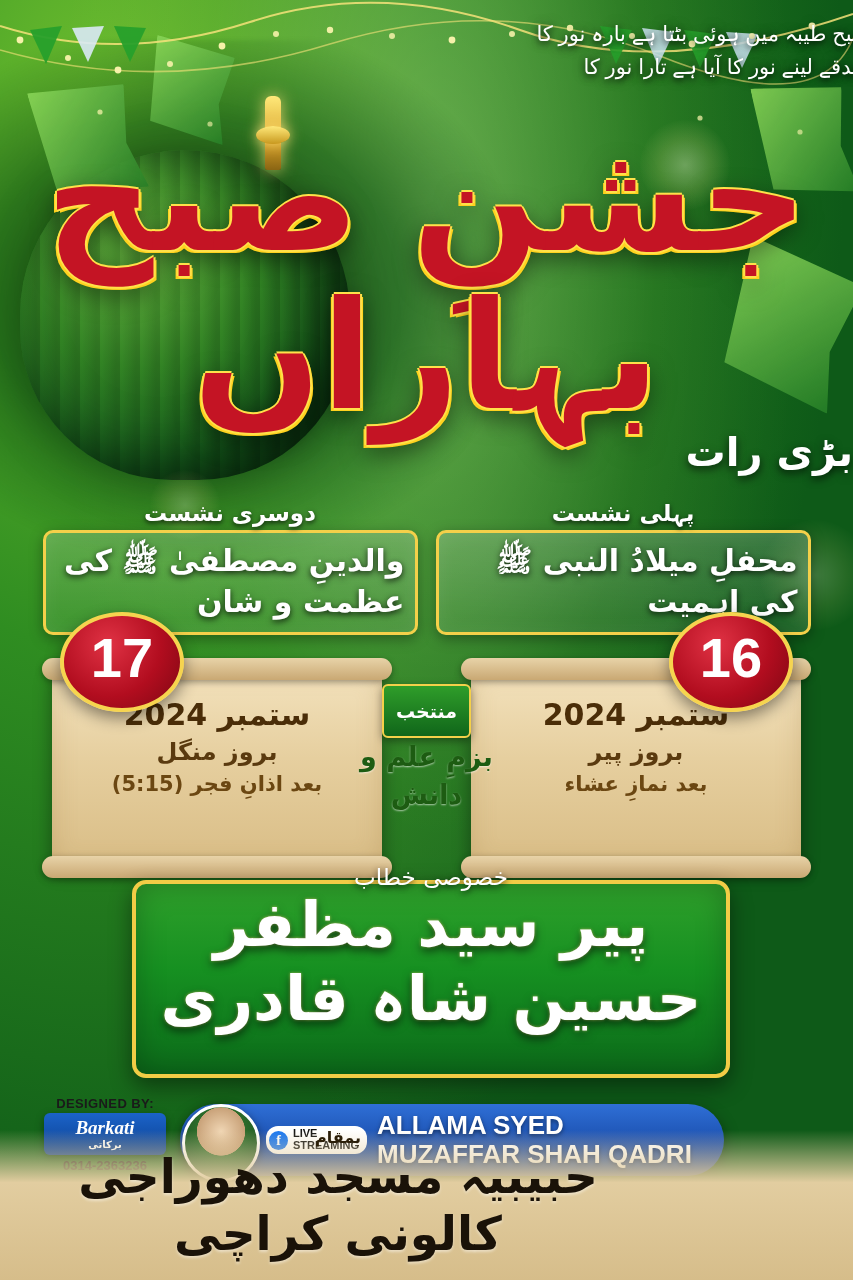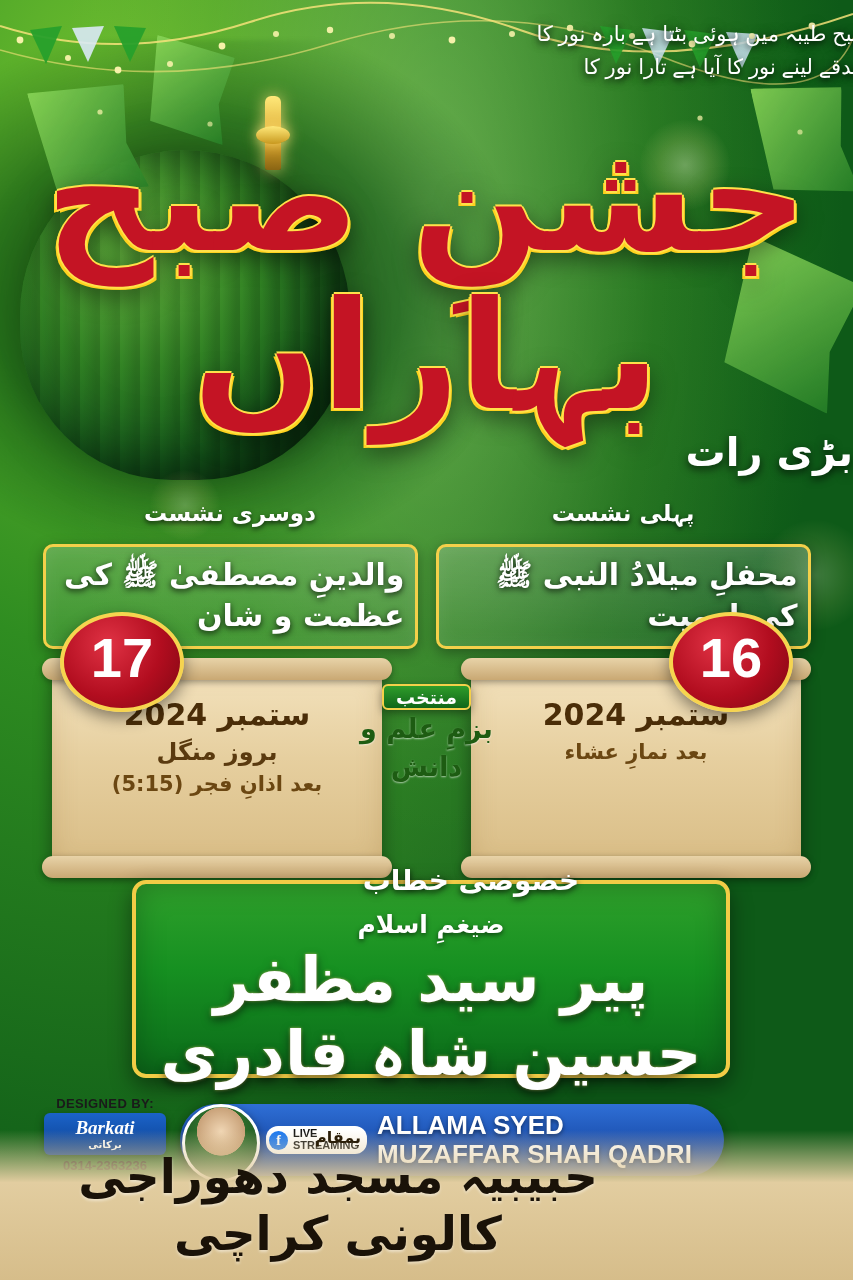--- a/index.html
+++ b/index.html
@@ -141,21 +141,21 @@
     width: 375px;
     text-align: center;
     direction: rtl;
   }
   .session-label {
     font-size: 23px;
     font-weight: bold;
     color: #ffffff;
     font-family: "DejaVu Sans", "Liberation Sans", sans-serif;
     text-shadow: 0 2px 5px rgba(0,0,0,0.75);
-    margin-bottom: 18px;
+    margin-bottom: 4px;
   }
   .session-box {
     border: 3px solid #f4d04a;
     border-radius: 10px;
     background: linear-gradient(180deg, rgba(255,255,255,0.18), rgba(255,255,255,0.06));
     padding: 8px 10px 10px;
     box-shadow: 0 4px 14px rgba(0,0,0,0.35), inset 0 0 20px rgba(255,255,255,0.08);
     text-align: right;
   }
   .session-text {
@@ -241,21 +241,21 @@
     width: 176px;
     text-align: center;
     direction: rtl;
   }
   .tag-top {
     display: inline-block;
     background: linear-gradient(180deg, #2f9d2a, #10661a);
     color: #fff;
     border: 2px solid #f4d04a;
     border-radius: 6px;
-    padding: 0 12px;
+    padding: 14px 12px;
     font-size: 19px;
     font-weight: bold;
     font-family: "DejaVu Sans", "Liberation Sans", sans-serif;
     box-shadow: 0 3px 8px rgba(0,0,0,0.4);
   }
   .tag-body {
     font-size: 27px;
     font-weight: bold;
     color: #1d5c12;
     font-family: "DejaVu Sans", "Liberation Sans", sans-serif;
@@ -271,27 +271,26 @@
     border: 4px solid #f2cc46;
     border-radius: 14px;
     box-shadow: 0 8px 22px rgba(0,0,0,0.45), inset 0 0 30px rgba(0,0,0,0.25);
     direction: rtl;
     text-align: center;
   }
   .speaker-kicker {
     position: absolute;
     left: 50%; top: -20px;
     transform: translateX(-50%);
-    font-size: 28px;
-    font-weight: bold;
+    font-size: 23px;
+    font-weight: normal;
     color: #ffffff;
     font-family: "DejaVu Sans", "Liberation Sans", sans-serif;
     text-shadow: 0 2px 6px rgba(0,0,0,0.8);
     white-space: nowrap;
-    margin-left: 40px;
   }
   .speaker-title {
     margin-top: 26px;
     font-size: 25px;
     font-weight: bold;
     color: #ffffff;
     font-family: "DejaVu Sans", "Liberation Sans", sans-serif;
     text-shadow: 0 2px 5px rgba(0,0,0,0.6);
   }
   .speaker-name {
@@ -510,20 +509,21 @@
         <div class="session-text">والدینِ مصطفیٰ ﷺ کی عظمت و شان</div>
       </div>
     </div>
   </div>
 
   <div class="scrolls">
 
     <div class="scroll scroll-right">
       <div class="scroll-inner">
         <div class="scroll-date">ستمبر 2024</div>
+        <div class="scroll-day">بروز پیر</div>
         <div class="scroll-time">بعد نمازِ عشاء</div>
       </div>
     </div>
     <div class="date-badge badge-right">16</div>
 
     <div class="scroll scroll-left">
       <div class="scroll-inner">
         <div class="scroll-date">ستمبر 2024</div>
         <div class="scroll-day">بروز منگل</div>
         <div class="scroll-time">بعد اذانِ فجر (5:15)</div>
@@ -532,21 +532,20 @@
     <div class="date-badge badge-left">17</div>
 
     <div class="center-tag">
       <div class="tag-top">منتخب</div>
       <div class="tag-body">بزمِ علم و دانش</div>
     </div>
   </div>
 
   <div class="speaker-panel">
     <div class="speaker-kicker">خصوصی خطاب</div>
-    <div class="speaker-title">ضیغمِ اسلام</div>
     <div class="speaker-name">پیر سید مظفر حسین شاہ قادری</div>
   </div>
 
   <div class="designer">
     <div class="designed-by">DESIGNED BY:</div>
     <div class="designer-logo">
       <span>Barkati</span>
       <small>برکاتی</small>
     </div>
     <div class="designer-phone">0314-2363236</div>

